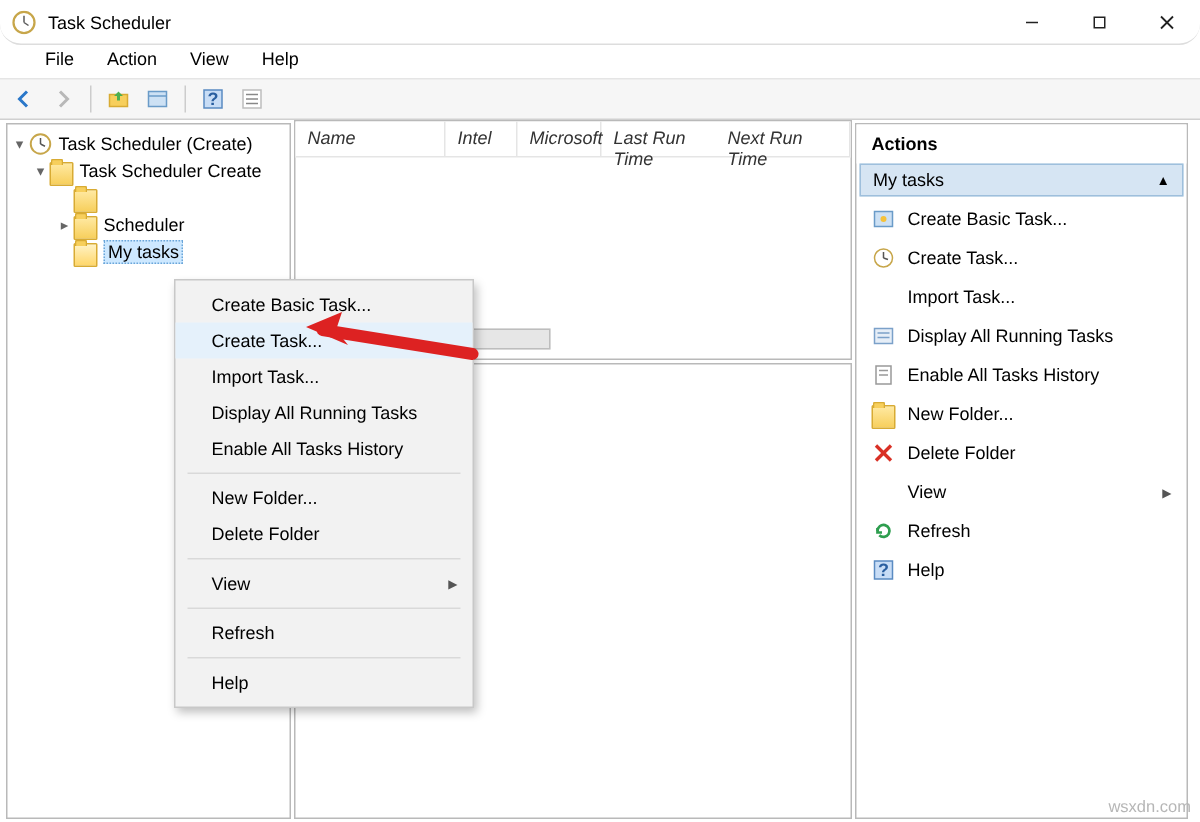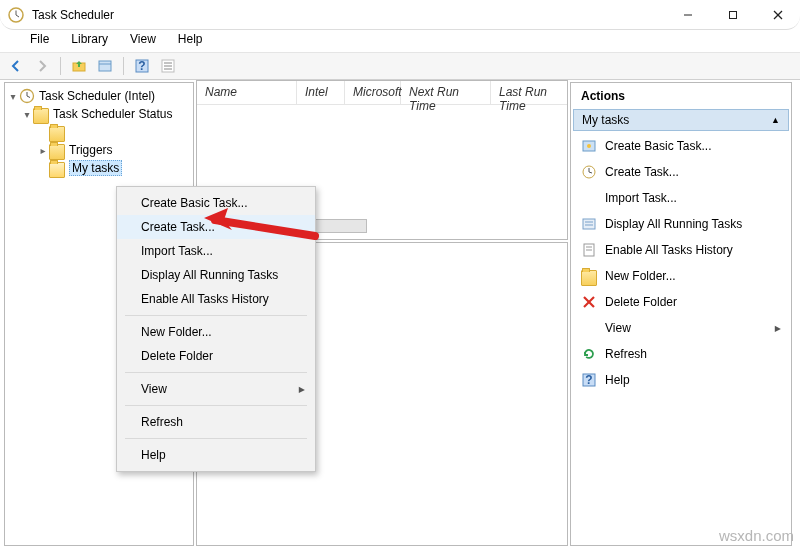--- a/index.html
+++ b/index.html
@@ -38,21 +38,21 @@
   .action-item .aicon { width: 16px; height: 16px; flex: 0 0 auto; }
   .action-item.hasarrow::after { content: "▶"; font-size: 8px; color: #555; margin-left: auto; }
   .ctxmenu { position: absolute; left: 116px; top: 186px; width: 200px; background: #f2f2f2; border: 1px solid #c8c8c8; box-shadow: 2px 3px 6px rgba(0,0,0,0.25); padding: 4px 0; z-index: 50; }
   .ctx-item { height: 24px; display: flex; align-items: center; padding: 0 24px; position: relative; }
   .ctx-item.hover { background: #e5f1fb; }
   .ctx-item.hasarrow::after { content: "▶"; font-size: 8px; color: #555; position: absolute; right: 10px; }
   .ctx-sep { height: 1px; background: #d9d9d9; margin: 4px 8px; }
   .arrow-annot { position: absolute; left: 200px; top: 206px; z-index: 60; pointer-events: none; }
   .folder-icon { background: linear-gradient(#ffe9a2,#f7cf5c); border: 1px solid #d8ab33; border-radius: 1px; width: 14px; height: 11px; position: relative; top: 2px; }
   .folder-icon::before { content: ""; position: absolute; top: -3px; left: 0; width: 6px; height: 3px; background: #f7cf5c; border: 1px solid #d8ab33; border-bottom: none; border-radius: 1px 1px 0 0; }
-  .watermark { position: absolute; right: 6px; bottom: 4px; font-size: 15px; color: #b6b6b6; z-index: 5; }
+  .watermark { position: absolute; right: 6px; bottom: 4px; font-size: 11px; color: #b6b6b6; z-index: 5; }
 </style>
 </head>
 <body>
 
 <div class="titlebar">
   <svg class="app-icon" viewBox="0 0 16 16">
     <circle cx="8" cy="8" r="7" fill="#fff" stroke="#c7a64a" stroke-width="1.5"></circle>
     <line x1="8" y1="8" x2="8" y2="3.5" stroke="#5a5a5a" stroke-width="1"></line>
     <line x1="8" y1="8" x2="11" y2="10" stroke="#5a5a5a" stroke-width="1"></line>
   </svg>
@@ -71,21 +71,21 @@
   <div class="winbtn">
     <svg width="10" height="10" viewBox="0 0 10 10">
         <line x1="1" y1="1" x2="9" y2="9" stroke="#222" stroke-width="1.2"></line>
         <line x1="9" y1="1" x2="1" y2="9" stroke="#222" stroke-width="1.2"></line>
       </svg>
   </div>
 </div>
 
 <div class="menubar">
   <span class="menu-item">File</span>
-  <span class="menu-item">Library</span>
+  <span class="menu-item">Action</span>
   <span class="menu-item">View</span>
   <span class="menu-item">Help</span>
 </div>
 
 <div class="toolbar">
   <div class="tb-btn">
     <svg width="16" height="16" viewBox="0 0 16 16">
         <path d="M10 3 L5 8 L10 13" fill="none" stroke="#2a77c9" stroke-width="2"></path>
       </svg>
   </div>
@@ -128,52 +128,52 @@
 
   <div class="navpane">
     <div class="tree">
       <div class="tree-row">
         <span class="twisty">▾</span>
         <svg class="ticon" viewBox="0 0 16 16">
             <circle cx="8" cy="8" r="6.5" fill="#fff" stroke="#c7a64a" stroke-width="1.3"></circle>
             <line x1="8" y1="8" x2="8" y2="4" stroke="#555"></line>
             <line x1="8" y1="8" x2="11" y2="9.5" stroke="#555"></line>
           </svg>
-        <span class="label">Task Scheduler (Intel)</span>
+        <span class="label">Task Scheduler (Create)</span>
       </div>
       <div class="tree-row indent-1">
         <span class="twisty">▾</span>
         <span class="ticon folder-icon"></span>
-        <span class="label">Task Scheduler Status</span>
+        <span class="label">Task Scheduler Create</span>
       </div>
       <div class="tree-row indent-2">
         <span class="twisty"></span>
         <span class="ticon folder-icon"></span>
       </div>
       <div class="tree-row indent-2">
         <span class="twisty">▸</span>
         <span class="ticon folder-icon"></span>
-        <span class="label">Triggers</span>
+        <span class="label">Scheduler</span>
       </div>
       <div class="tree-row indent-2 selected">
         <span class="twisty"></span>
         <span class="ticon folder-icon" style="background:linear-gradient(#fff2c4,#ffd76a);"></span>
         <span class="label">My tasks</span>
       </div>
     </div>
   </div>
 
   <div class="centerpane">
     <div class="listbox">
       <div class="listhead">
         <div class="col" style="width:100px">Name</div>
         <div class="col" style="width:48px">Intel</div>
         <div class="col" style="width:56px">Microsoft</div>
+        <div class="col" style="flex:1;border-right:none">Last Run Time</div>
         <div class="col" style="width:90px">Next Run Time</div>
-        <div class="col" style="flex:1;border-right:none">Last Run Time</div>
       </div>
       <div class="prog">
           <div class="bar"></div>
         </div>
     </div>
     <div class="detailbox"></div>
   </div>
 
   <div class="actionspane">
     <div class="actions-head">Actions</div>

